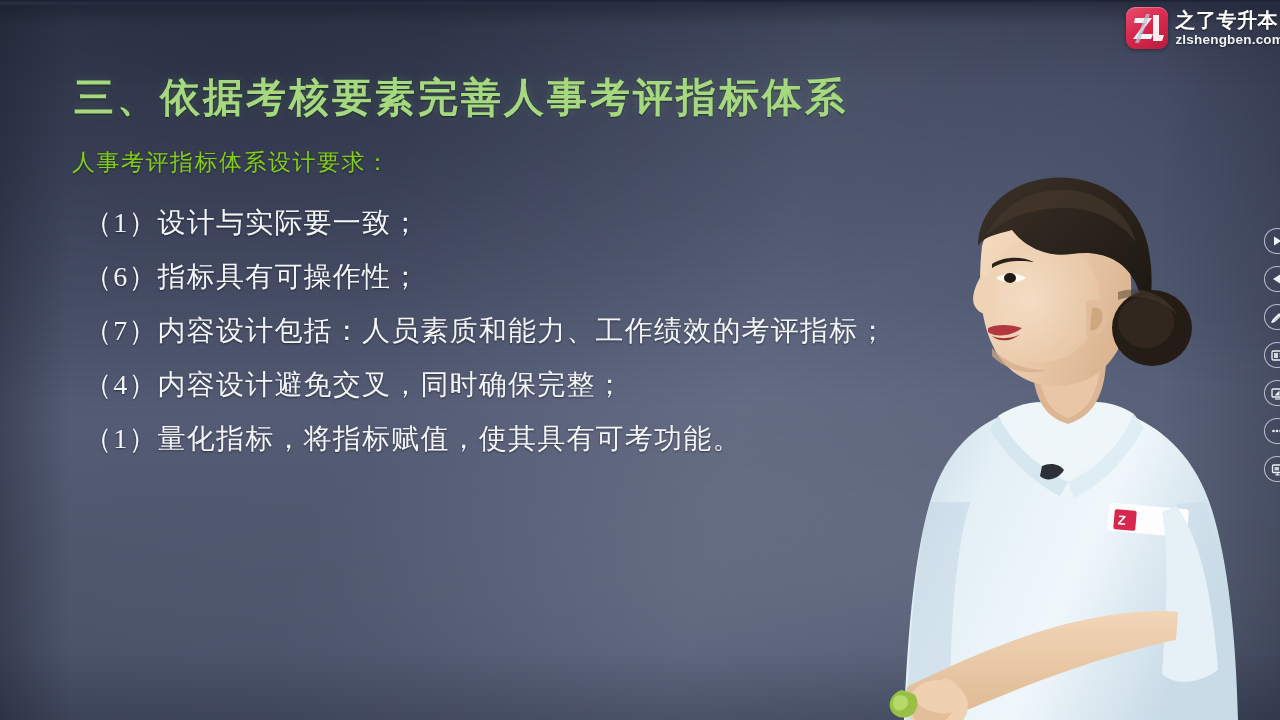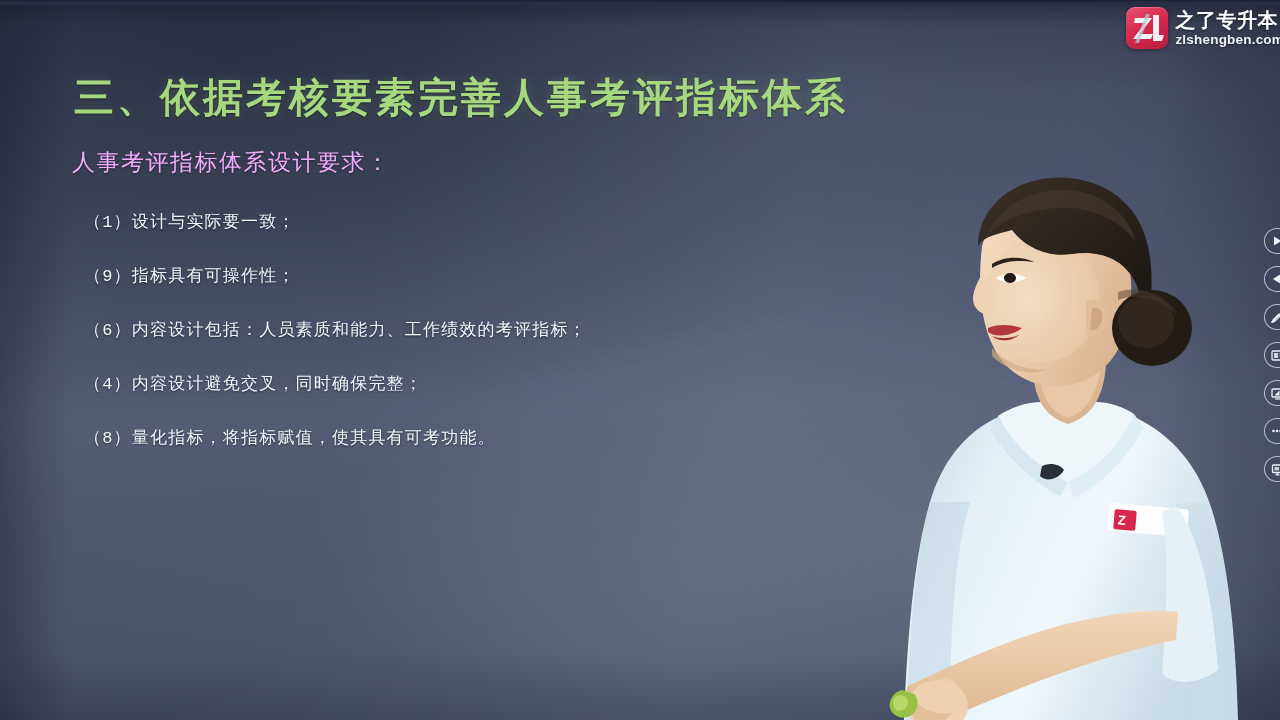--- a/index.html
+++ b/index.html
@@ -62,32 +62,32 @@
     color:#a6d97f;
     text-shadow:0 1px 2px rgba(10,14,22,0.55), 0 0 10px rgba(150,215,110,0.18);
     white-space:nowrap;
   }
 
   .slide-subtitle {
     position:absolute; left:72px; top:147px;
     font-family:"Liberation Serif", serif;
     font-size:23px;
     letter-spacing:1.5px;
-    color:#f0abfc;
+    color:#84cc16;
     text-shadow:0 1px 2px rgba(10,14,22,0.5);
     white-space:nowrap;
   }
 
   .bullets {
     position:absolute; left:84px; top:196px;
     width:900px;
   }
   .bullet-line {
-    font-family:Liberation Mono, monospace;
-    font-size:17px;
+    font-family:Liberation Serif, serif;
+    font-size:28px;
     line-height:54px;
     letter-spacing:1.2px;
     color:#f3f5f8;
     text-shadow:0 1px 2px rgba(10,14,22,0.55);
     white-space:nowrap;
   }
 
   
   .logo {
     position:absolute; right:-6px; top:4px;
@@ -238,24 +238,24 @@
         <path d="M50 546 C46 550 46 556 50 560 C56 562 62 558 62 552 C62 546 56 544 50 546 Z" fill="#b6d96a"></path>
       </g>
     </svg>
   </div>
 
   <div class="slide-text">
     <div class="slide-title">三、依据考核要素完善人事考评指标体系</div>
     <div class="slide-subtitle">人事考评指标体系设计要求：</div>
     <div class="bullets">
       <div class="bullet-line">（1）设计与实际要一致；</div>
-      <div class="bullet-line">（9）指标具有可操作性；</div>
-      <div class="bullet-line">（6）内容设计包括：人员素质和能力、工作绩效的考评指标；</div>
+      <div class="bullet-line">（6）指标具有可操作性；</div>
+      <div class="bullet-line">（7）内容设计包括：人员素质和能力、工作绩效的考评指标；</div>
       <div class="bullet-line">（4）内容设计避免交叉，同时确保完整；</div>
-      <div class="bullet-line">（8）量化指标，将指标赋值，使其具有可考功能。</div>
+      <div class="bullet-line">（1）量化指标，将指标赋值，使其具有可考功能。</div>
     </div>
   </div>
 
   <div class="logo">
     <div class="logo-mark">
       <svg width="42" height="42" viewBox="0 0 42 42" xmlns="http://www.w3.org/2000/svg">
         <path d="M9 11 L26 11 L14 27 L27 27 L25 32 L7 32 L19 16 L8 16 Z" fill="#f2f5f9"></path>
         <path d="M27 8 L33 8 L33 28 L38 28 L36 34 L27 34 Z" fill="#ffffff" opacity="0.92"></path>
         <path d="M20 7 L24 7 L13 36 L9 36 Z" fill="#b9c3d2" opacity="0.75"></path>
       </svg>

